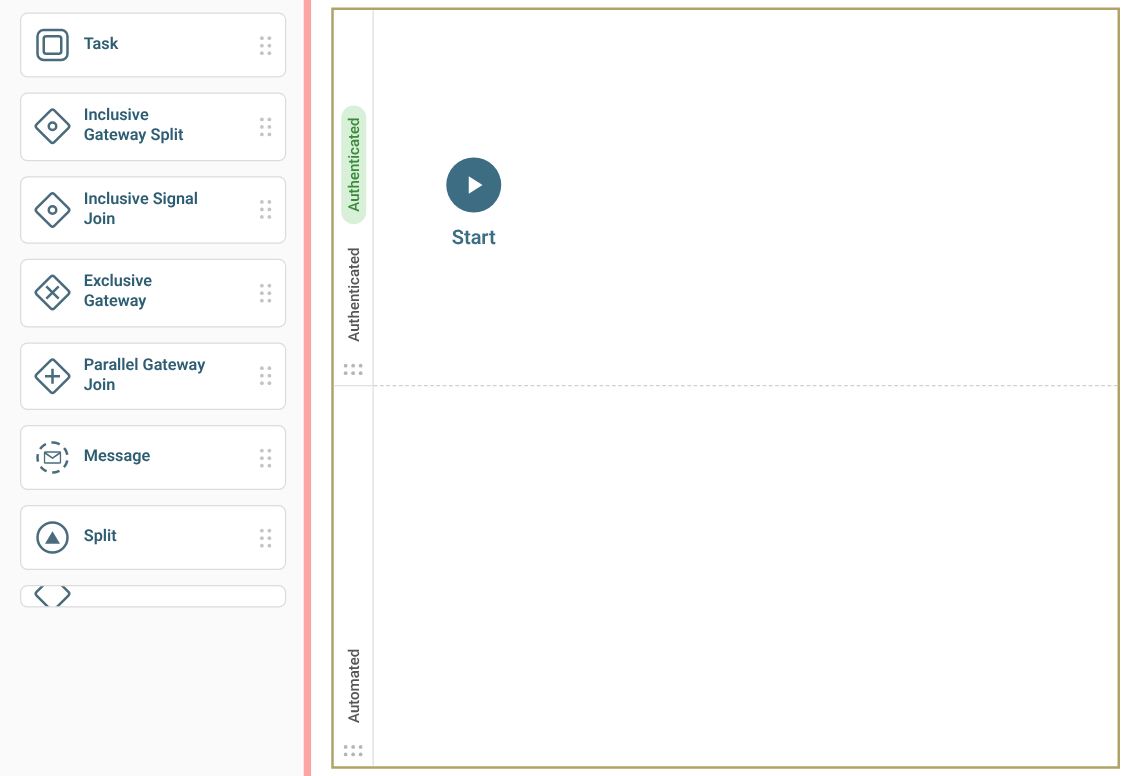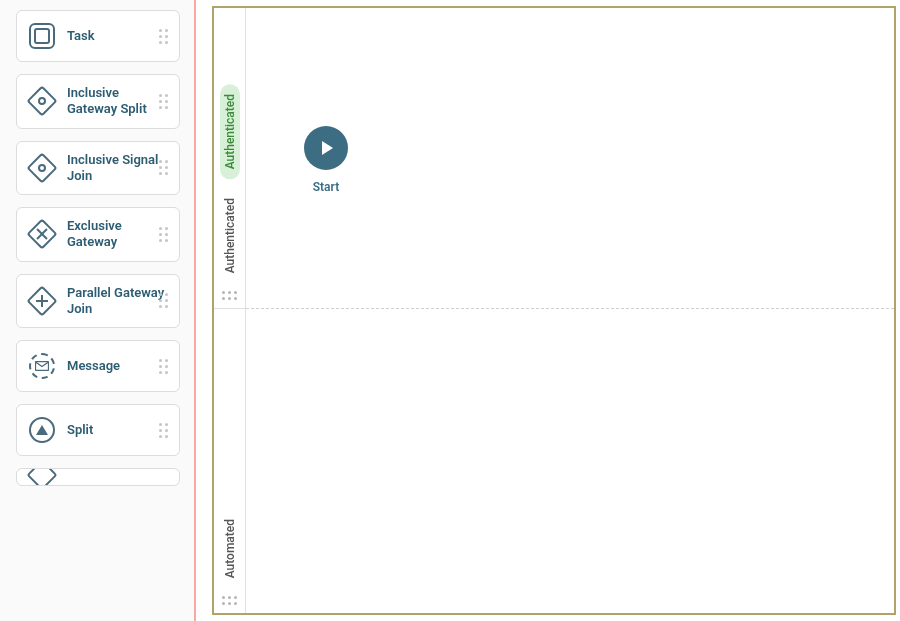--- a/index.html
+++ b/index.html
@@ -5,26 +5,26 @@
   * { box-sizing: border-box; margin: 0; padding: 0; }
   body {
     font-family: -apple-system, BlinkMacSystemFont, "Segoe UI", Roboto, Arial, sans-serif;
     background: #fafafa;
     width: 900px;
     height: 621px;
     overflow: hidden;
     display: flex;
   }
   .sidebar {
-    width: 196px;
+    width: 249px;
     height: 100%;
     overflow-y: auto;
     padding: 10px 14px 0 16px;
     background: #fafafa;
-    border-right: 2px solid #fca5a5;
+    border-right: 6px solid #fca5a5;
   }
   .palette-item {
     display: flex;
     align-items: center;
     border: 1px solid #dcdcdc;
     border-radius: 6px;
     padding: 10px 10px;
     margin-bottom: 12px;
     background: #fff;
     position: relative;
@@ -207,21 +207,21 @@
   }
   .start-circle::after{
     content:"";
     width:0;height:0;
     border-top:7px solid transparent;
     border-bottom:7px solid transparent;
     border-left:11px solid #fff;
     margin-left:3px;
   }
   .start-label{
-    font-size:12px;color:#3d6d82;font-weight:600;
+    font-size:16px;color:#3d6d82;font-weight:600;
   }
   
   .sidebar::-webkit-scrollbar{width:0;}
 </style>
 </head>
 <body>
 
 <div class="sidebar">
 
   <div class="palette-item">

